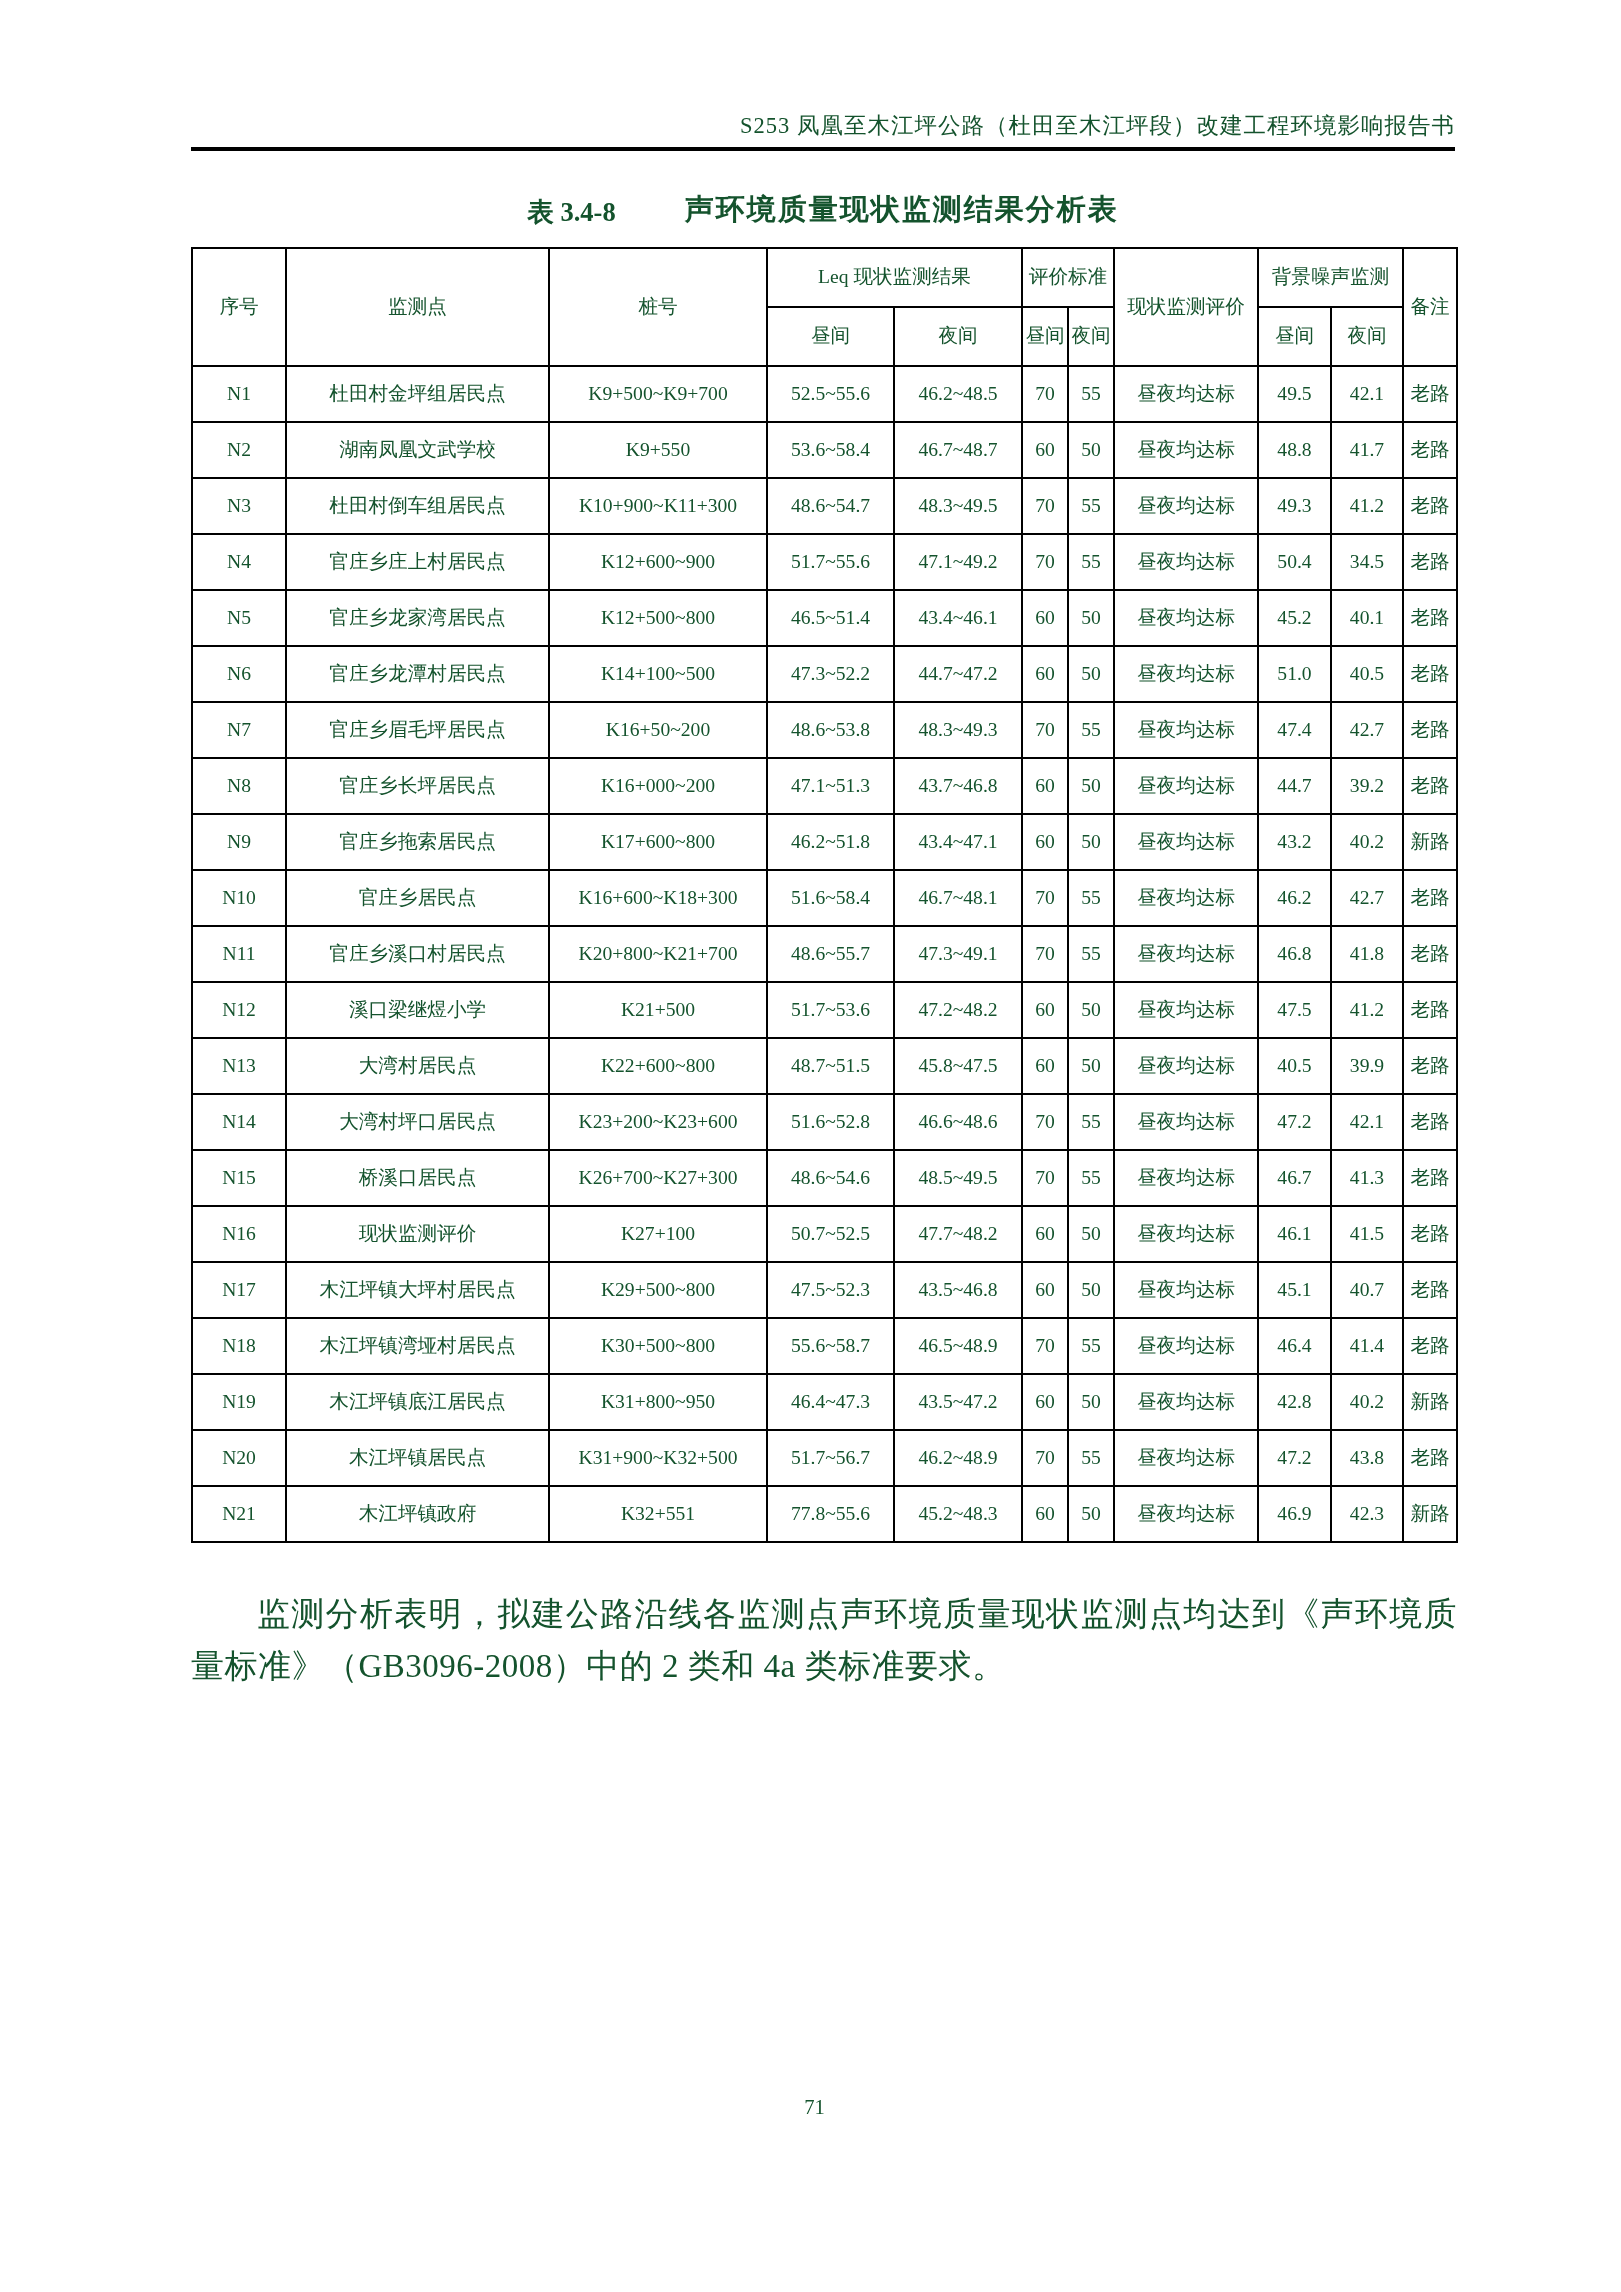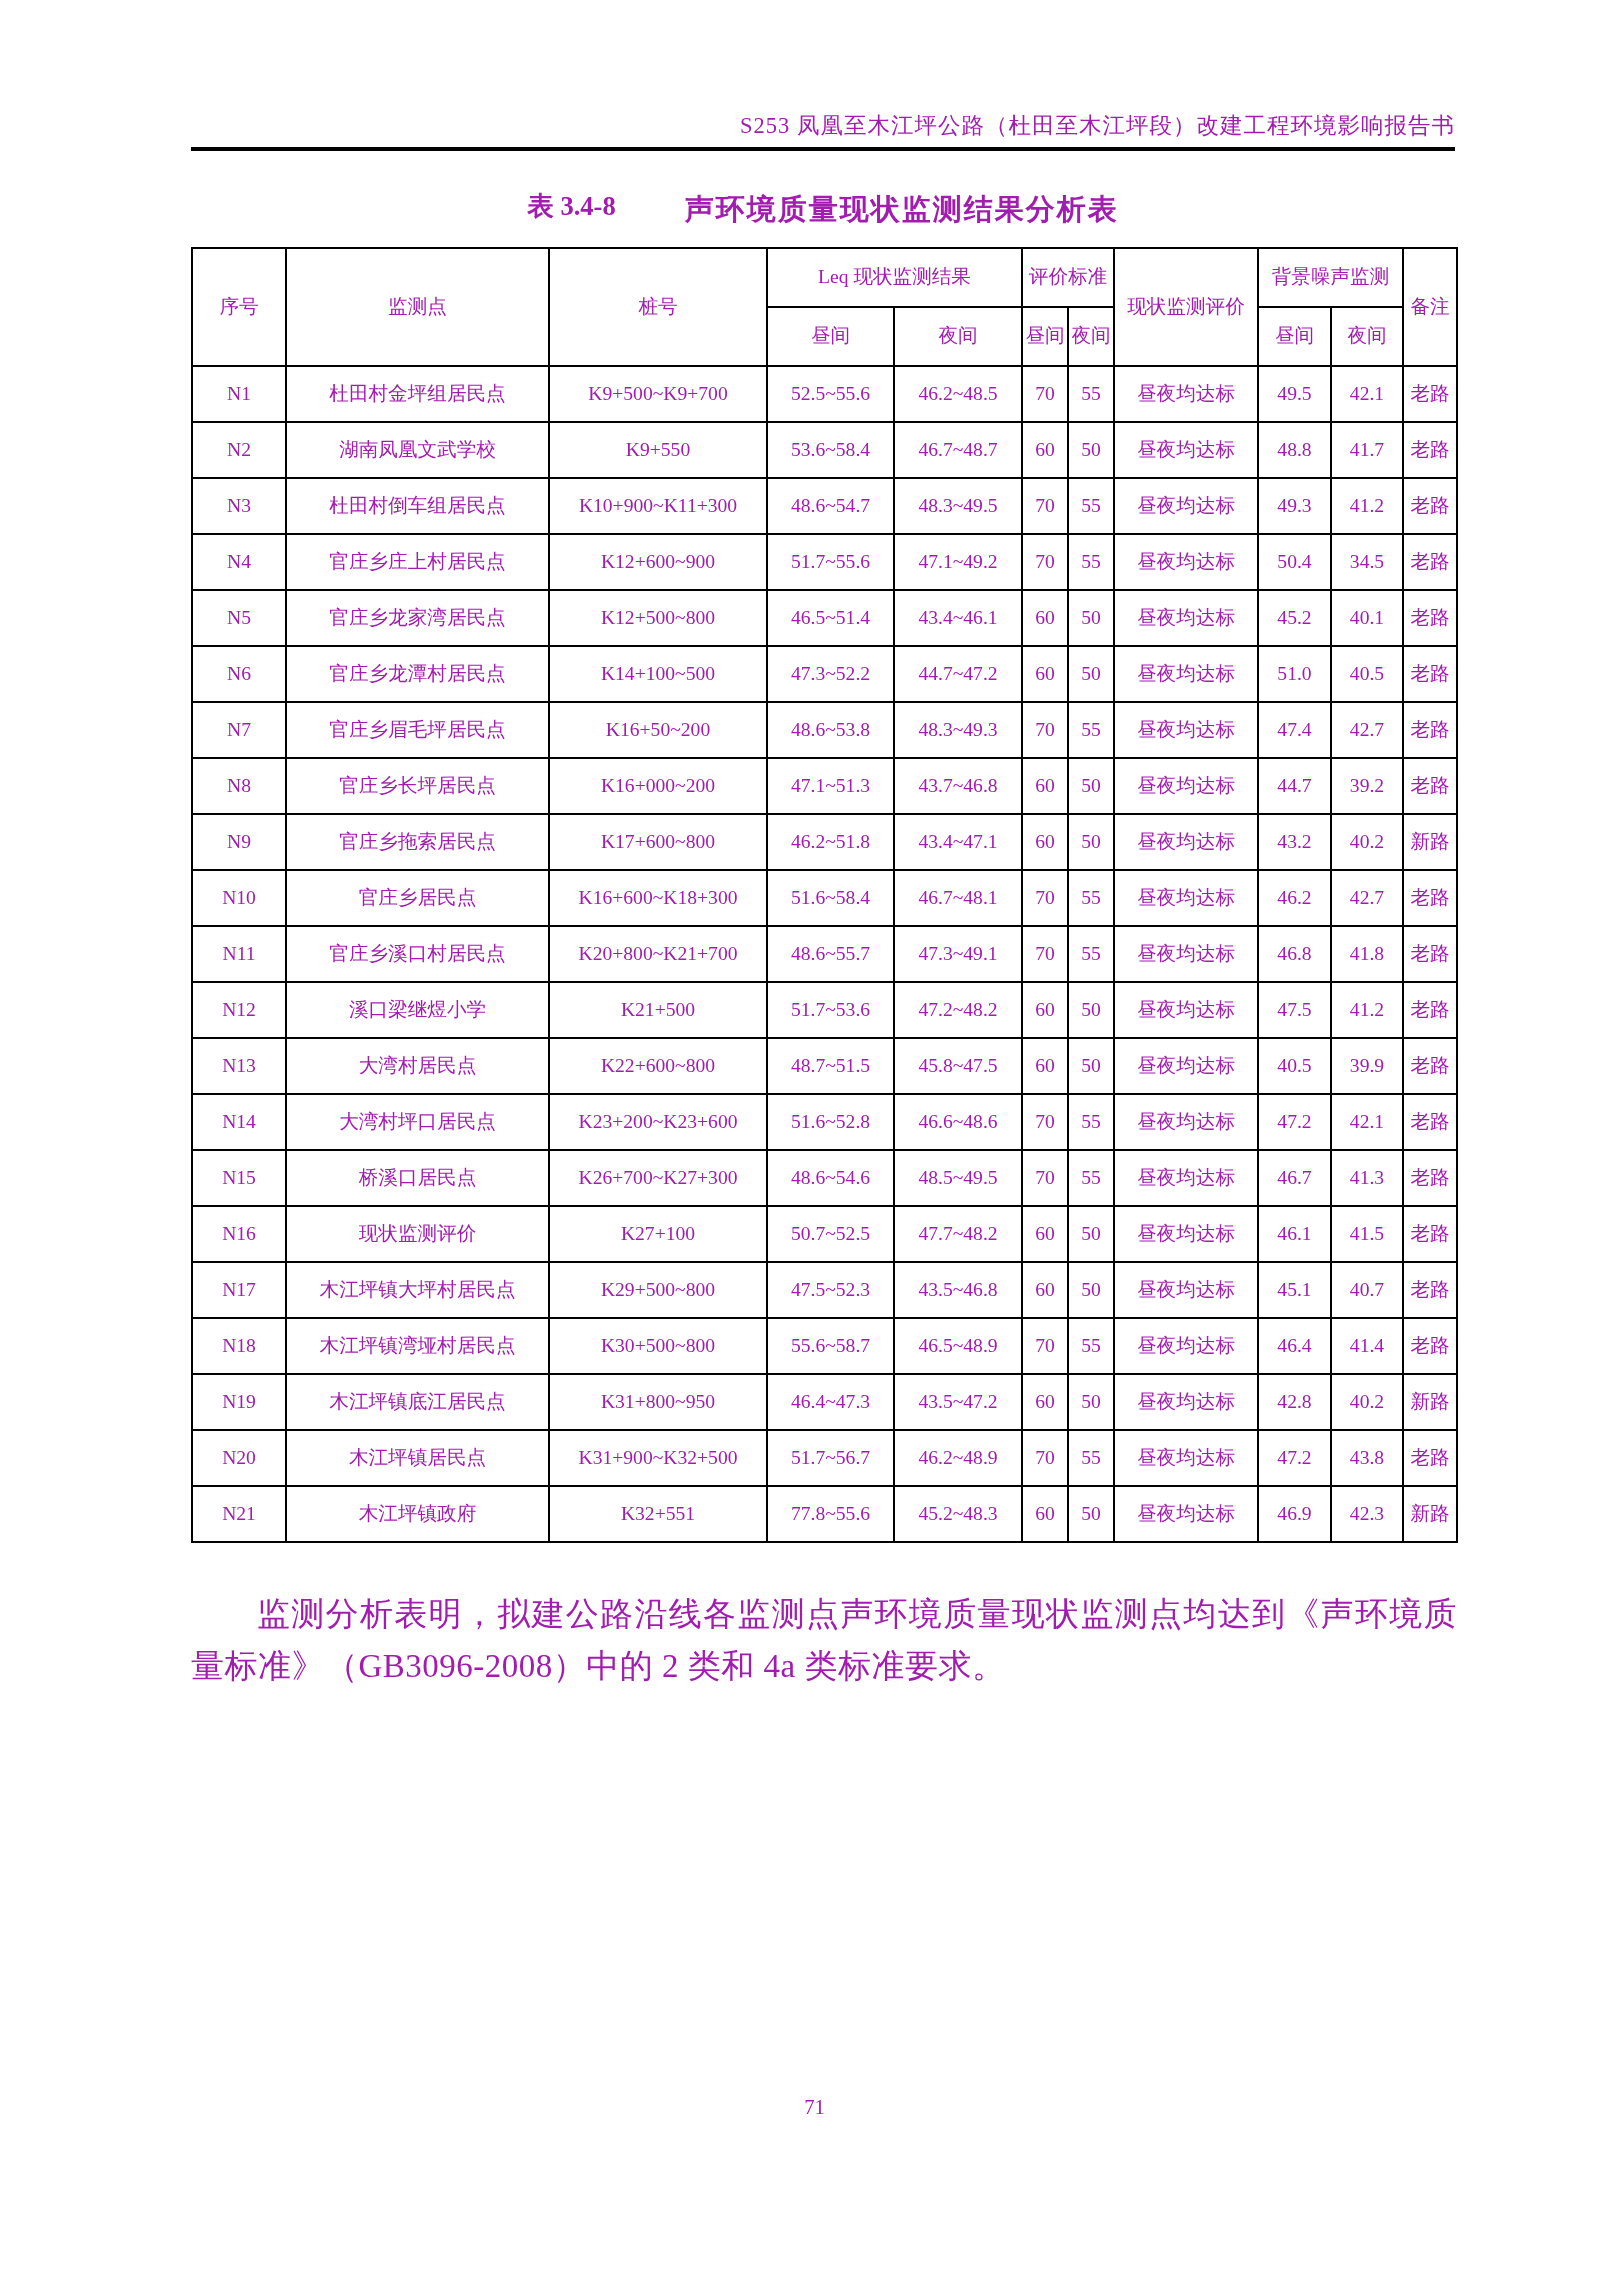--- a/index.html
+++ b/index.html
@@ -4,39 +4,39 @@
 <style>
   * { margin: 0; padding: 0; box-sizing: border-box; }
   html, body { background: #888; }
   .page {
     position: relative;
     width: 1621px;
     height: 2293px;
     background: #ffffff;
     margin: 0 auto;
     font-family: "Liberation Serif", "DejaVu Serif", serif;
-    color: #a21caf;
+    color: #14532d;
   }
 
   .doc-header {
     position: absolute; left: 191px; top: 110px; width: 1264px;
     text-align: right;
     font-size: 22.5px;
     letter-spacing: 1px;
     white-space: nowrap;
   }
   .header-rule {
     position: absolute; left: 191px; top: 147px; width: 1264px;
     border: none;
     border-top: 4.9px solid #000;
   }
 
   .title-row {
     position: absolute; left: 191px; top: 182px; width: 1264px;
-    display: flex; justify-content: center; align-items: center; gap: 69px;
+    display: flex; justify-content: center; align-items: flex-end; gap: 69px;
   }
   .table-label {
     font-size: 26.5px; font-weight: bold;
     font-family: "Liberation Serif", "DejaVu Serif", serif;
   }
   .table-title {
     font-size: 29px; font-weight: bold;
     font-family: Liberation Sans, sans-serif;
     letter-spacing: 2px;
     margin-top: 8px;

